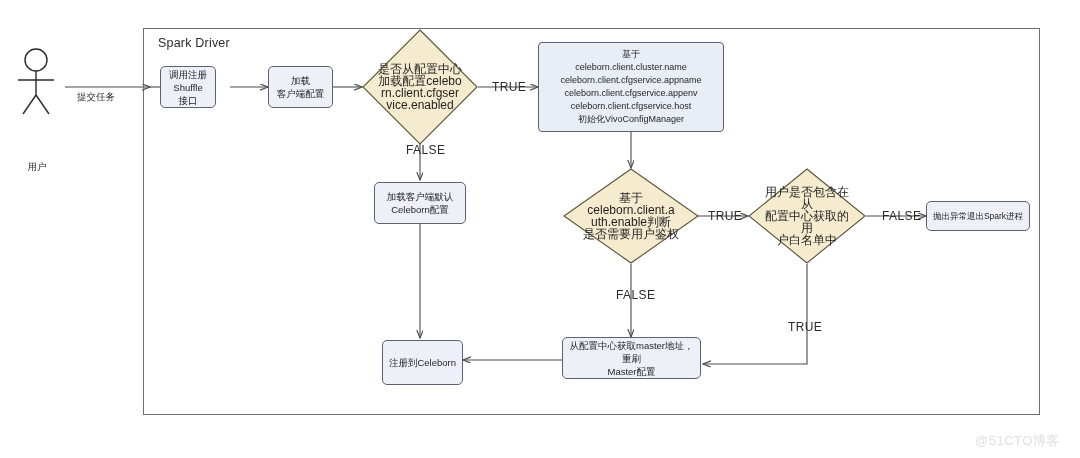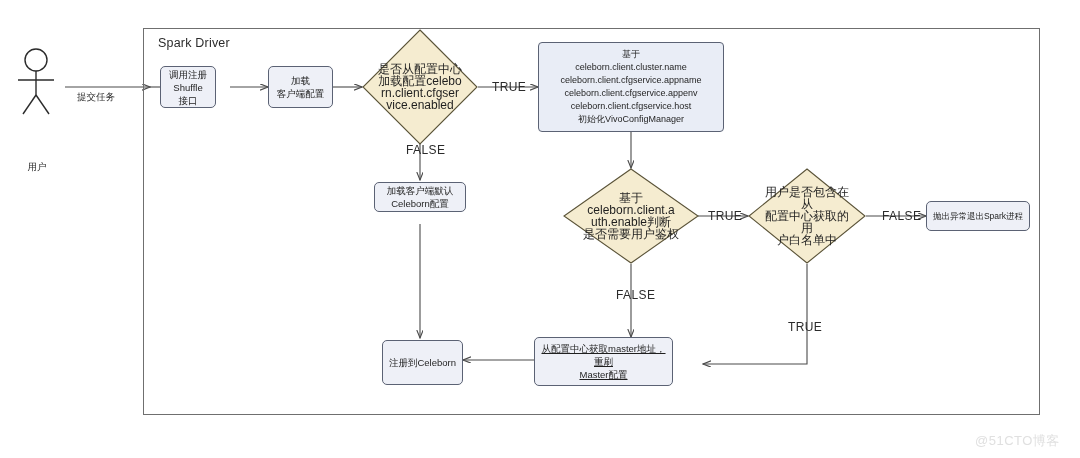--- a/index.html
+++ b/index.html
@@ -192,21 +192,21 @@
 
   <div class="node bigbox" style="left:538px; top:42px; width:186px; height:90px;">
     <span style="white-space:pre-line;">基于
 celeborn.client.cluster.name
 celeborn.client.cfgservice.appname
 celeborn.client.cfgservice.appenv
 celeborn.client.cfgservice.host
 初始化VivoConfigManager</span>
   </div>
 
-  <div class="node procbox" style="left:374px; top:182px; width:92px; height:30px;">
+  <div class="node procbox" style="left:374px; top:182px; width:92px; height:42px;">
     <span style="white-space:pre-line;">加载客户端默认
 Celeborn配置</span>
   </div>
 
   <div class="diamond-wrap" style="left:563px; top:168px; width:136px; height:96px;">
     <svg width="136" height="96">
       <polygon points="68,1 135,48 68,95 1,48" fill="#f5ecd0" stroke="#5a5338" stroke-width="1.1"></polygon>
     </svg>
     <div class="diamond-text" style="white-space:pre-line; padding:0 16px;">基于
 celeborn.client.a
@@ -220,21 +220,21 @@
     </svg>
     <div class="diamond-text" style="white-space:pre-line; padding:0 13px;">用户是否包含在从
 配置中心获取的用
 户白名单中</div>
   </div>
 
   <div class="node procbox" style="left:926px; top:201px; width:104px; height:30px; font-size:8.5px;">
     <span style="white-space:pre-line;">抛出异常退出Spark进程</span>
   </div>
 
-  <div class="node procbox" style="left:534px; top:337px; width:139px; height:49px;text-decoration:underline;">
+  <div class="node procbox" style="left:562px; top:337px; width:139px; height:42px;">
     <span style="white-space:pre-line;">从配置中心获取master地址，重刷
 Master配置</span>
   </div>
 
   <div class="node procbox" style="left:382px; top:340px; width:81px; height:45px;">
     <span style="white-space:pre-line;">注册到Celeborn</span>
   </div>
 
   <div class="edge-label" style="left:492px; top:80px;">TRUE</div>
   <div class="edge-label" style="left:406px; top:143px;">FALSE</div>

